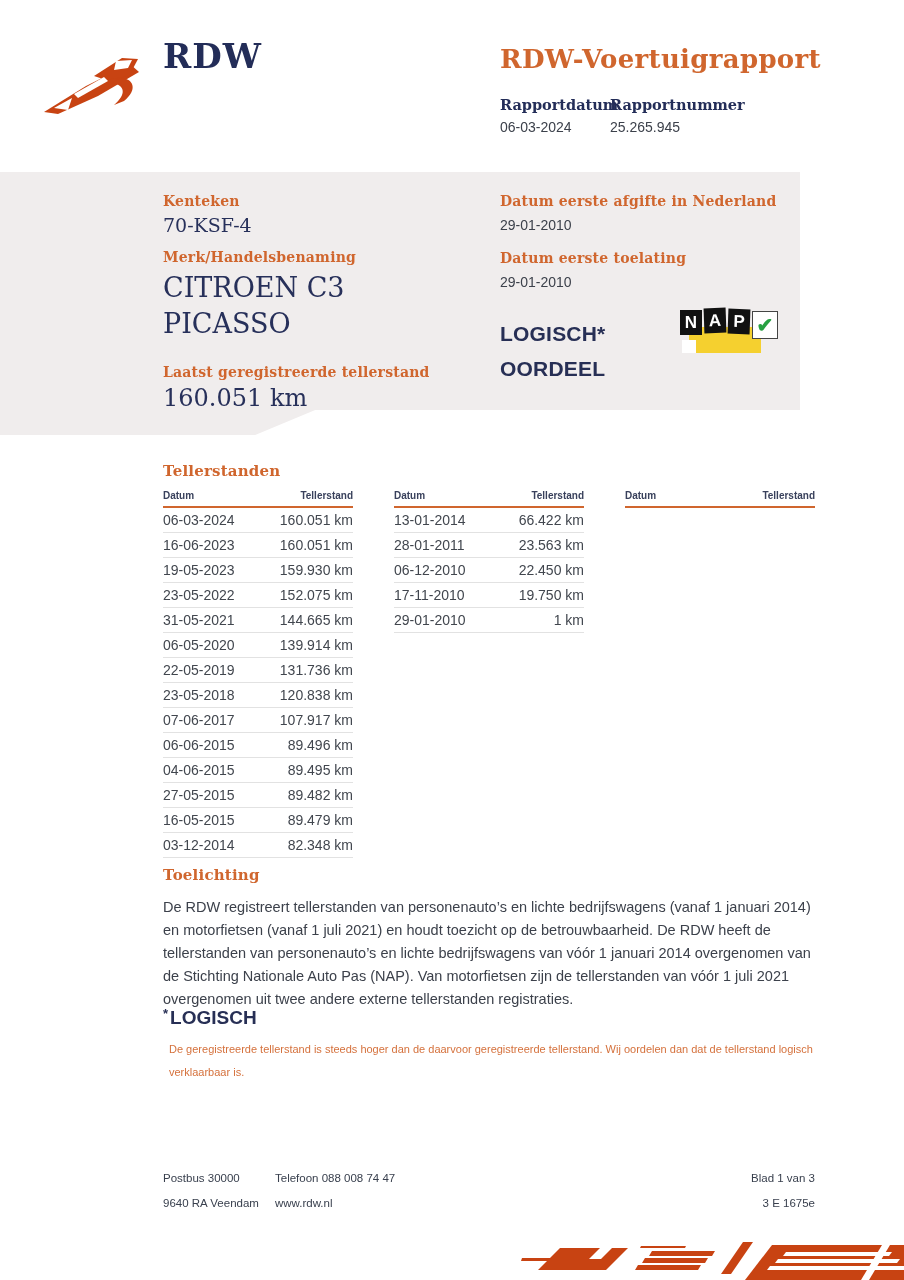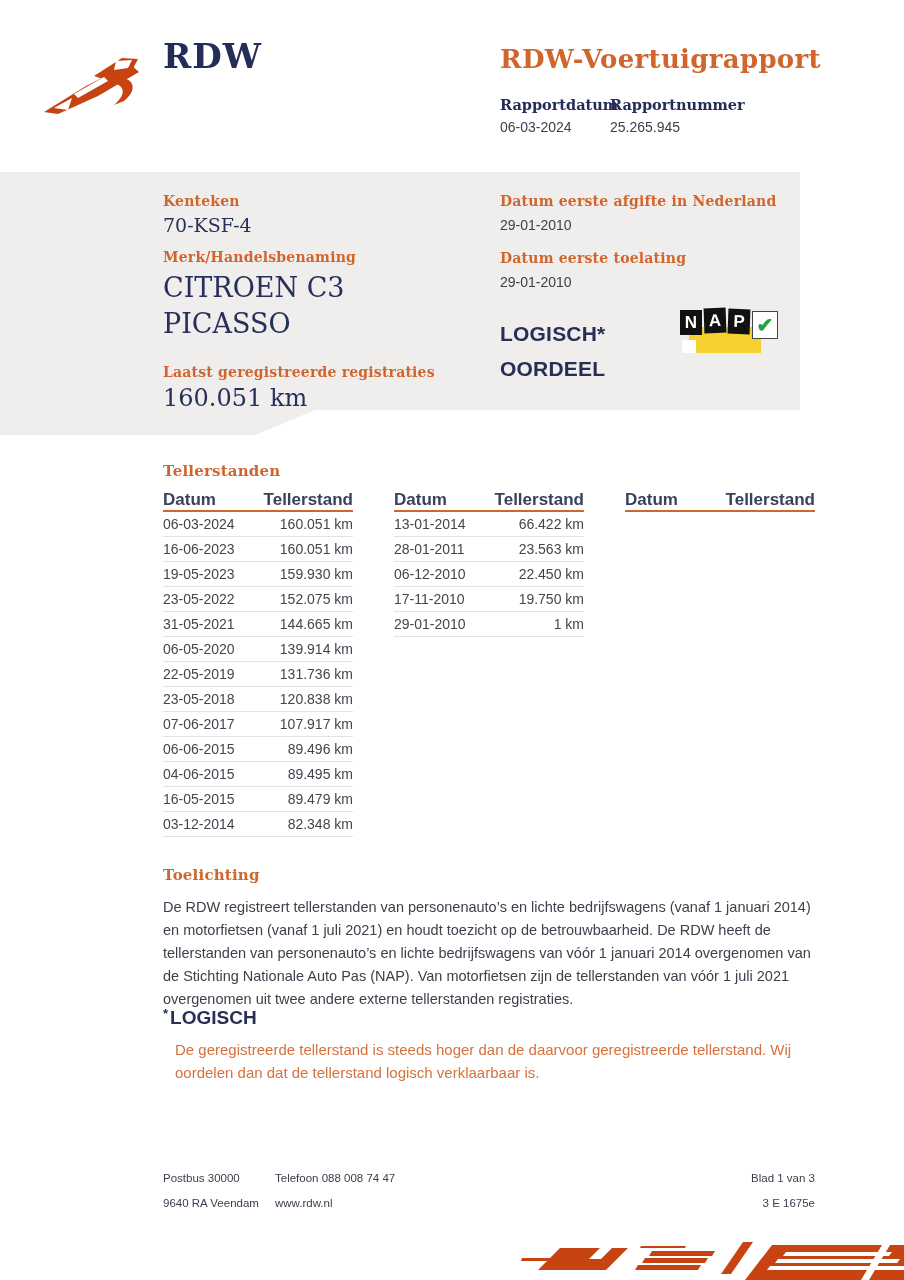--- a/index.html
+++ b/index.html
@@ -82,39 +82,39 @@
   
   .meters-section { position: absolute; left: 163px; top: 462px; width: 660px; }
   .section-heading {
     font-family: "DejaVu Serif", serif; font-weight: 700;
     font-size: 15px; color: #d0662e; letter-spacing: 0.2px;
   }
   .meter-tables { display: flex; gap: 41px; margin-top: 10px; }
   .mcol { width: 190px; }
   .mhead {
     display: flex; justify-content: space-between;
-    font-weight: bold; font-size: 17px; color: #39415c;
-    border-bottom: 2px solid #d0662e;
+    font-weight: bold; font-size: 10px; color: #39415c;
+    padding-bottom: 5px; border-bottom: 2px solid #d0662e;
   }
   .mrow {
     display: flex; justify-content: space-between;
     font-size: 14px; color: #41464e;
     padding: 4px 0 3px; border-bottom: 1px solid #e2e2e2;
     height: 17px; line-height: 17px;
   }
 
   
   .toelichting { position: absolute; left: 163px; top: 866px; width: 662px; }
   .toelichting p { margin: 12px 0 0; font-size: 14.5px; line-height: 23px; color: #3c414b; }
 
   
   .logisch { position: absolute; left: 163px; top: 1006px; width: 680px; }
   .logisch-head { font-size: 19px; font-weight: bold; color: #272f55; }
   .logisch-head .star { font-size: 13px; vertical-align: 6px; margin-right: 2px; }
-  .logisch p { margin: 9px 12px 0; font-size: 15px; line-height: 23px; color: #d5713c; }
+  .logisch p { margin: 9px 6px 0; font-size: 11px; line-height: 23px; color: #d5713c; }
 
   
   .footer-row {
     position: absolute; left: 163px; width: 652px;
     display: flex; font-size: 11.5px; color: #39404e;
   }
   .footer-row.r1 { top: 1172px; }
   .footer-row.r2 { top: 1197px; }
   .footer-row .f1 { width: 112px; }
   .footer-row .f2 { flex: 1; }
@@ -161,21 +161,21 @@
 
   <div class="summary">
     <div class="sum-left">
       <span class="olabel">Kenteken</span>
       <div class="bigval plate">70-KSF-4</div>
       <span class="olabel">Merk/Handelsbenaming</span>
       <div class="bigval make">
         <div>CITROEN C3</div>
         <div>PICASSO</div>
       </div>
-      <span class="olabel meterlbl">Laatst geregistreerde registraties</span>
+      <span class="olabel meterlbl">Laatst geregistreerde tellerstand</span>
       <div class="bigval meter">160.051 km</div>
     </div>
 
     <div class="sum-right">
       <span class="olabel">Datum eerste afgifte in Nederland</span>
       <div class="dval">29-01-2010</div>
       <span class="olabel">Datum eerste toelating</span>
       <div class="dval">29-01-2010</div>
       <div class="oordeel">
         <div>LOGISCH*</div>
@@ -239,20 +239,24 @@
             <span>07-06-2017</span>
             <span>107.917 km</span>
           </div>
           <div class="mrow">
             <span>06-06-2015</span>
             <span>89.496 km</span>
           </div>
           <div class="mrow">
             <span>04-06-2015</span>
             <span>89.495 km</span>
+          </div>
+          <div class="mrow">
+            <span>27-05-2015</span>
+            <span>89.482 km</span>
           </div>
           <div class="mrow">
             <span>16-05-2015</span>
             <span>89.479 km</span>
           </div>
           <div class="mrow">
             <span>03-12-2014</span>
             <span>82.348 km</span>
           </div>
         </div>

